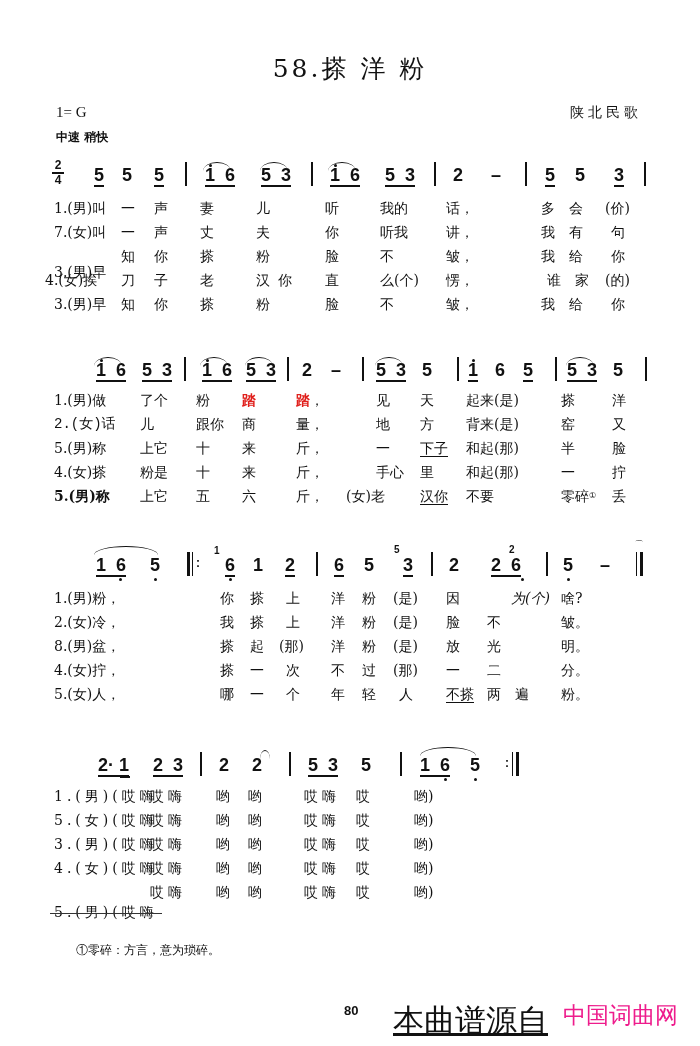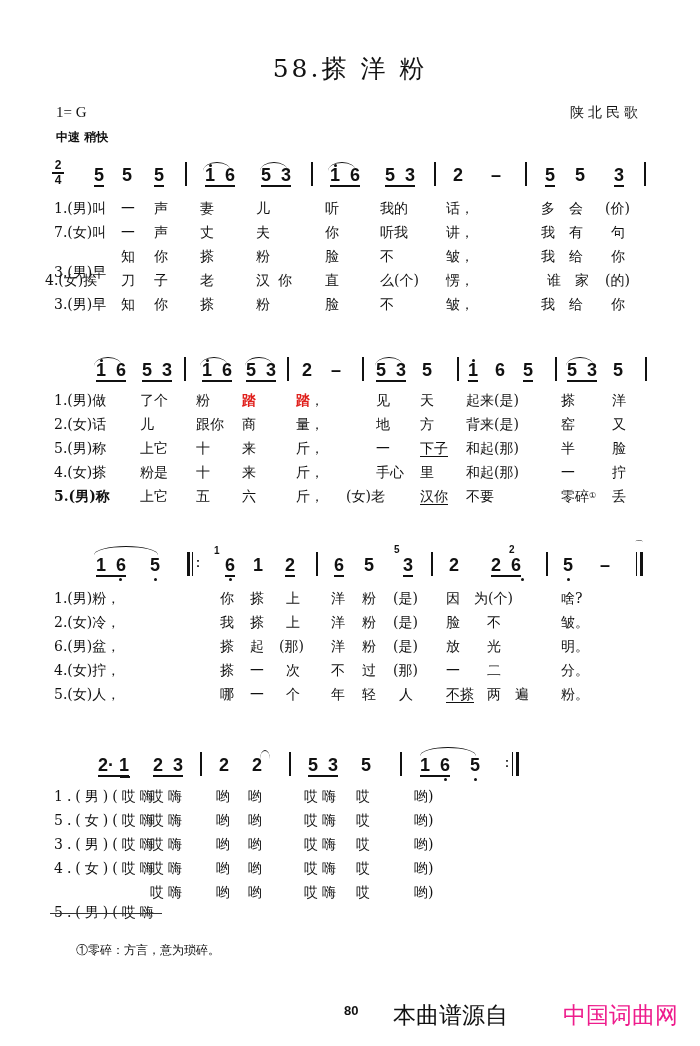--- a/index.html
+++ b/index.html
@@ -22,21 +22,21 @@
   .grace { font-family:"Liberation Sans", sans-serif; font-weight:bold; font-size:10px; }
 
   .lyr { font-size:14px; line-height:16px; font-family:"DejaVu Serif", serif; }
   .red { color:#e0201c; }
   .uline { border-bottom:1.5px solid #111; }
   .sup { font-size:8px; vertical-align:top; }
 
   .footnote-rule { left:50px; top:913px; width:112px; height:1px; background:#333; }
   .footnote { left:76px; top:942px; font-size:12px; }
   .pagenum { left:344px; top:1003px; font-size:13px; font-weight:bold; font-family:"Liberation Sans", sans-serif; }
-  .src { left:393px; top:1000px; font-size:23px; font-family:"DejaVu Sans", sans-serif; }
+  .src { left:393px; top:1000px; font-size:31px; font-family:"DejaVu Sans", sans-serif;text-decoration:underline; }
   .site { left:563px; top:1000px; font-size:23px; font-family:"DejaVu Sans", sans-serif; color:#ee1c8c; }
 </style>
 </head>
 <body>
 
 <div class="abs title">58.搽 洋 粉</div>
 <div class="abs key">1= G</div>
 <div class="abs origin">陕北民歌</div>
 <div class="abs tempo">中速  稍快</div>
 
@@ -171,21 +171,21 @@
     <span class="abs lyr" style="left:196px;top:392px;">粉</span>
     <span class="abs lyr red" style="left:242px;top:392px;font-weight:bold;">踏</span>
     <span class="abs lyr" style="left:296px;top:392px;"><span class="red" style="font-weight:bold;">踏</span>，</span>
     <span class="abs lyr" style="left:376px;top:392px;">见</span>
     <span class="abs lyr" style="left:420px;top:392px;">天</span>
     <span class="abs lyr" style="left:466px;top:392px;">起来(是)</span>
     <span class="abs lyr" style="left:561px;top:392px;">搽</span>
     <span class="abs lyr" style="left:612px;top:392px;">洋</span>
   </div>
   <div>
-    <span class="abs lyr" style="left:54px;top:416px;">2.(女)话</span>
+    <span class="abs lyr" style="left:54px;top:416px;font-family:Liberation Mono, monospace;">2.(女)话</span>
     <span class="abs lyr" style="left:140px;top:416px;">儿</span>
     <span class="abs lyr" style="left:196px;top:416px;">跟你</span>
     <span class="abs lyr" style="left:242px;top:416px;">商</span>
     <span class="abs lyr" style="left:296px;top:416px;">量，</span>
     <span class="abs lyr" style="left:376px;top:416px;">地</span>
     <span class="abs lyr" style="left:420px;top:416px;">方</span>
     <span class="abs lyr" style="left:466px;top:416px;">背来(是)</span>
     <span class="abs lyr" style="left:561px;top:416px;">窑</span>
     <span class="abs lyr" style="left:612px;top:416px;">又</span>
   </div>
@@ -263,37 +263,37 @@
 
   <div>
     <span class="abs lyr" style="left:54px;top:590px;">1.(男)粉，</span>
     <span class="abs lyr" style="left:220px;top:590px;">你</span>
     <span class="abs lyr" style="left:250px;top:590px;">搽</span>
     <span class="abs lyr" style="left:286px;top:590px;">上</span>
     <span class="abs lyr" style="left:331px;top:590px;">洋</span>
     <span class="abs lyr" style="left:362px;top:590px;">粉</span>
     <span class="abs lyr" style="left:393px;top:590px;">(是)</span>
     <span class="abs lyr" style="left:446px;top:590px;">因</span>
-    <span class="abs lyr" style="left:474px;top:590px;">为(个)</span>
+    <span class="abs lyr" style="left:511px;top:590px;font-style:italic;">为(个)</span>
     <span class="abs lyr" style="left:561px;top:590px;">啥?</span>
   </div>
   <div>
     <span class="abs lyr" style="left:54px;top:614px;">2.(女)冷，</span>
     <span class="abs lyr" style="left:220px;top:614px;">我</span>
     <span class="abs lyr" style="left:250px;top:614px;">搽</span>
     <span class="abs lyr" style="left:286px;top:614px;">上</span>
     <span class="abs lyr" style="left:331px;top:614px;">洋</span>
     <span class="abs lyr" style="left:362px;top:614px;">粉</span>
     <span class="abs lyr" style="left:393px;top:614px;">(是)</span>
     <span class="abs lyr" style="left:446px;top:614px;">脸</span>
     <span class="abs lyr" style="left:487px;top:614px;">不</span>
     <span class="abs lyr" style="left:561px;top:614px;">皱。</span>
   </div>
   <div>
-    <span class="abs lyr" style="left:54px;top:638px;">6.(男)盆，</span>
+    <span class="abs lyr" style="left:54px;top:638px;">8.(男)盆，</span>
     <span class="abs lyr" style="left:220px;top:638px;">搽</span>
     <span class="abs lyr" style="left:250px;top:638px;">起</span>
     <span class="abs lyr" style="left:279px;top:638px;">(那)</span>
     <span class="abs lyr" style="left:331px;top:638px;">洋</span>
     <span class="abs lyr" style="left:362px;top:638px;">粉</span>
     <span class="abs lyr" style="left:393px;top:638px;">(是)</span>
     <span class="abs lyr" style="left:446px;top:638px;">放</span>
     <span class="abs lyr" style="left:487px;top:638px;">光</span>
     <span class="abs lyr" style="left:561px;top:638px;">明。</span>
   </div>

